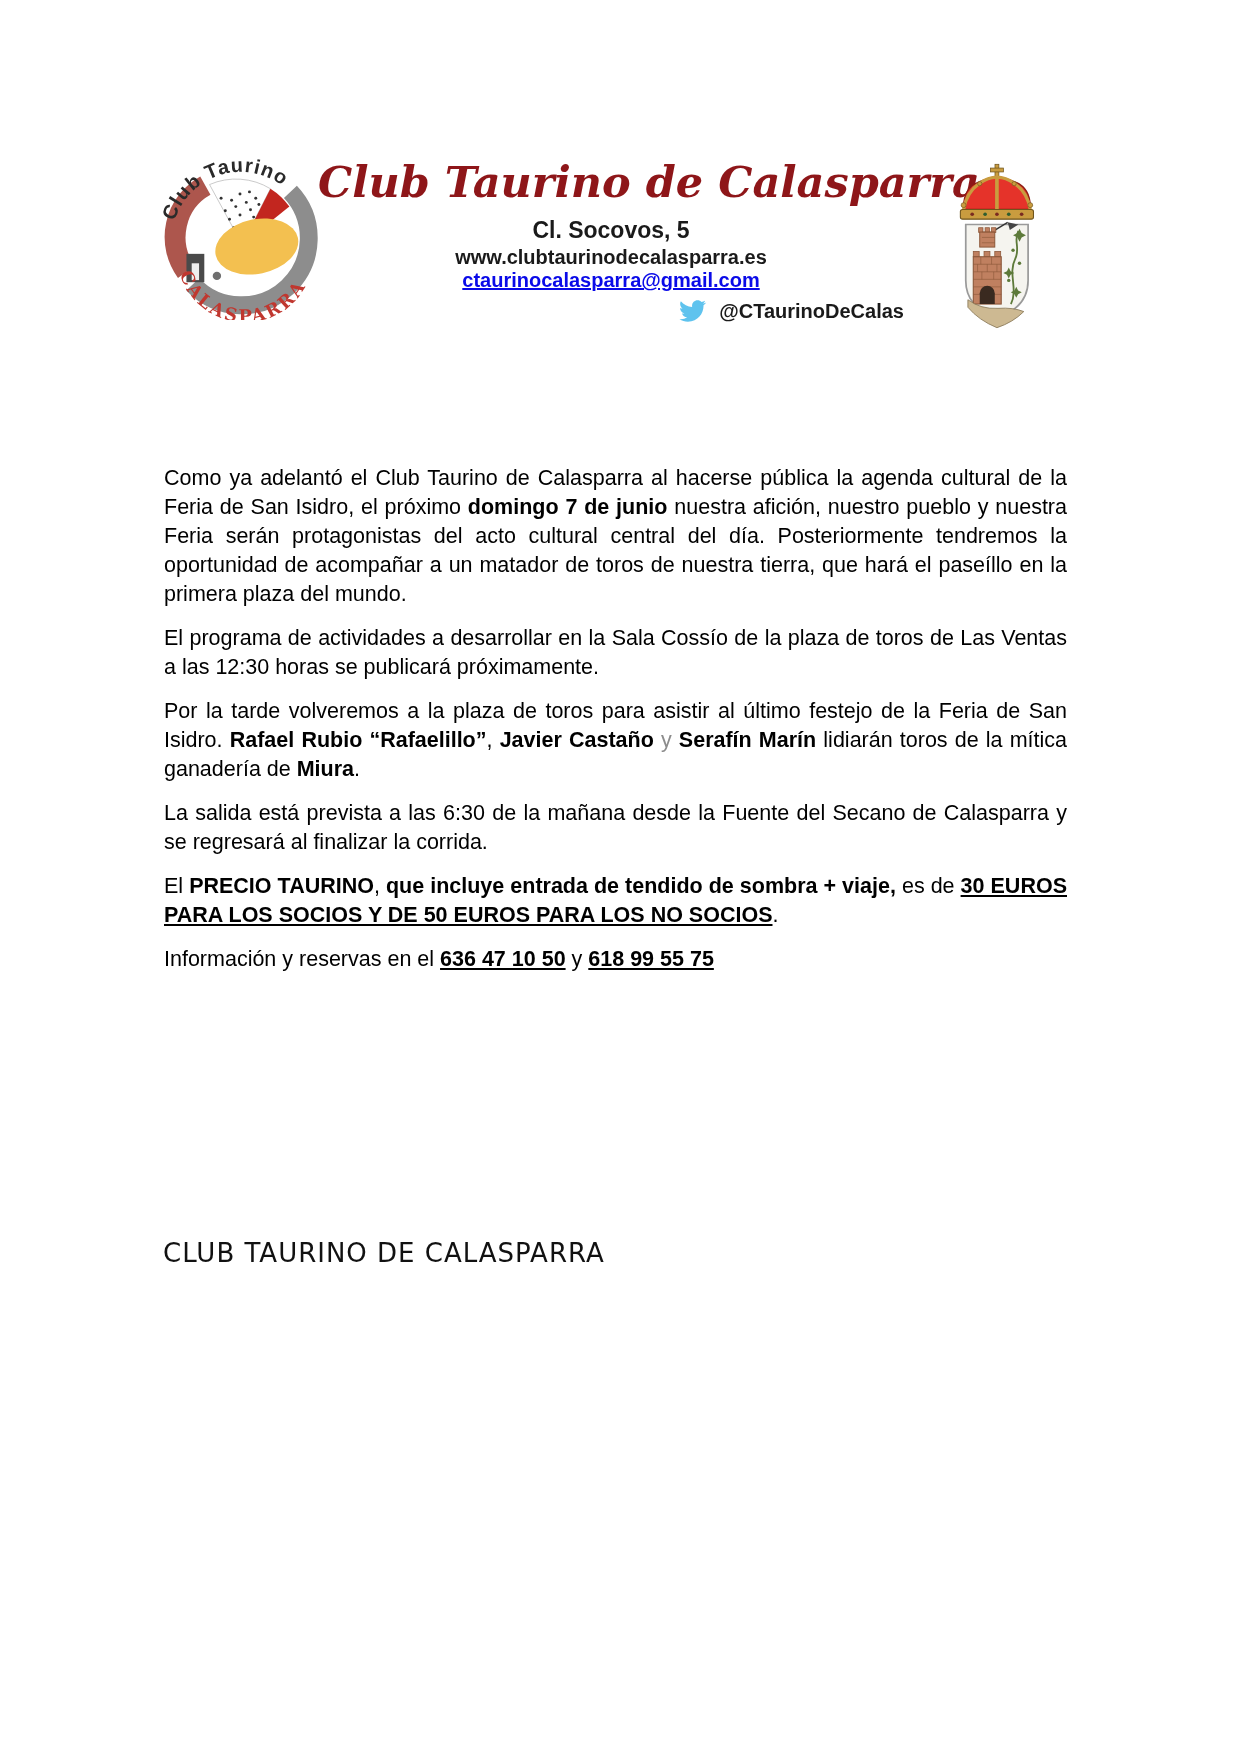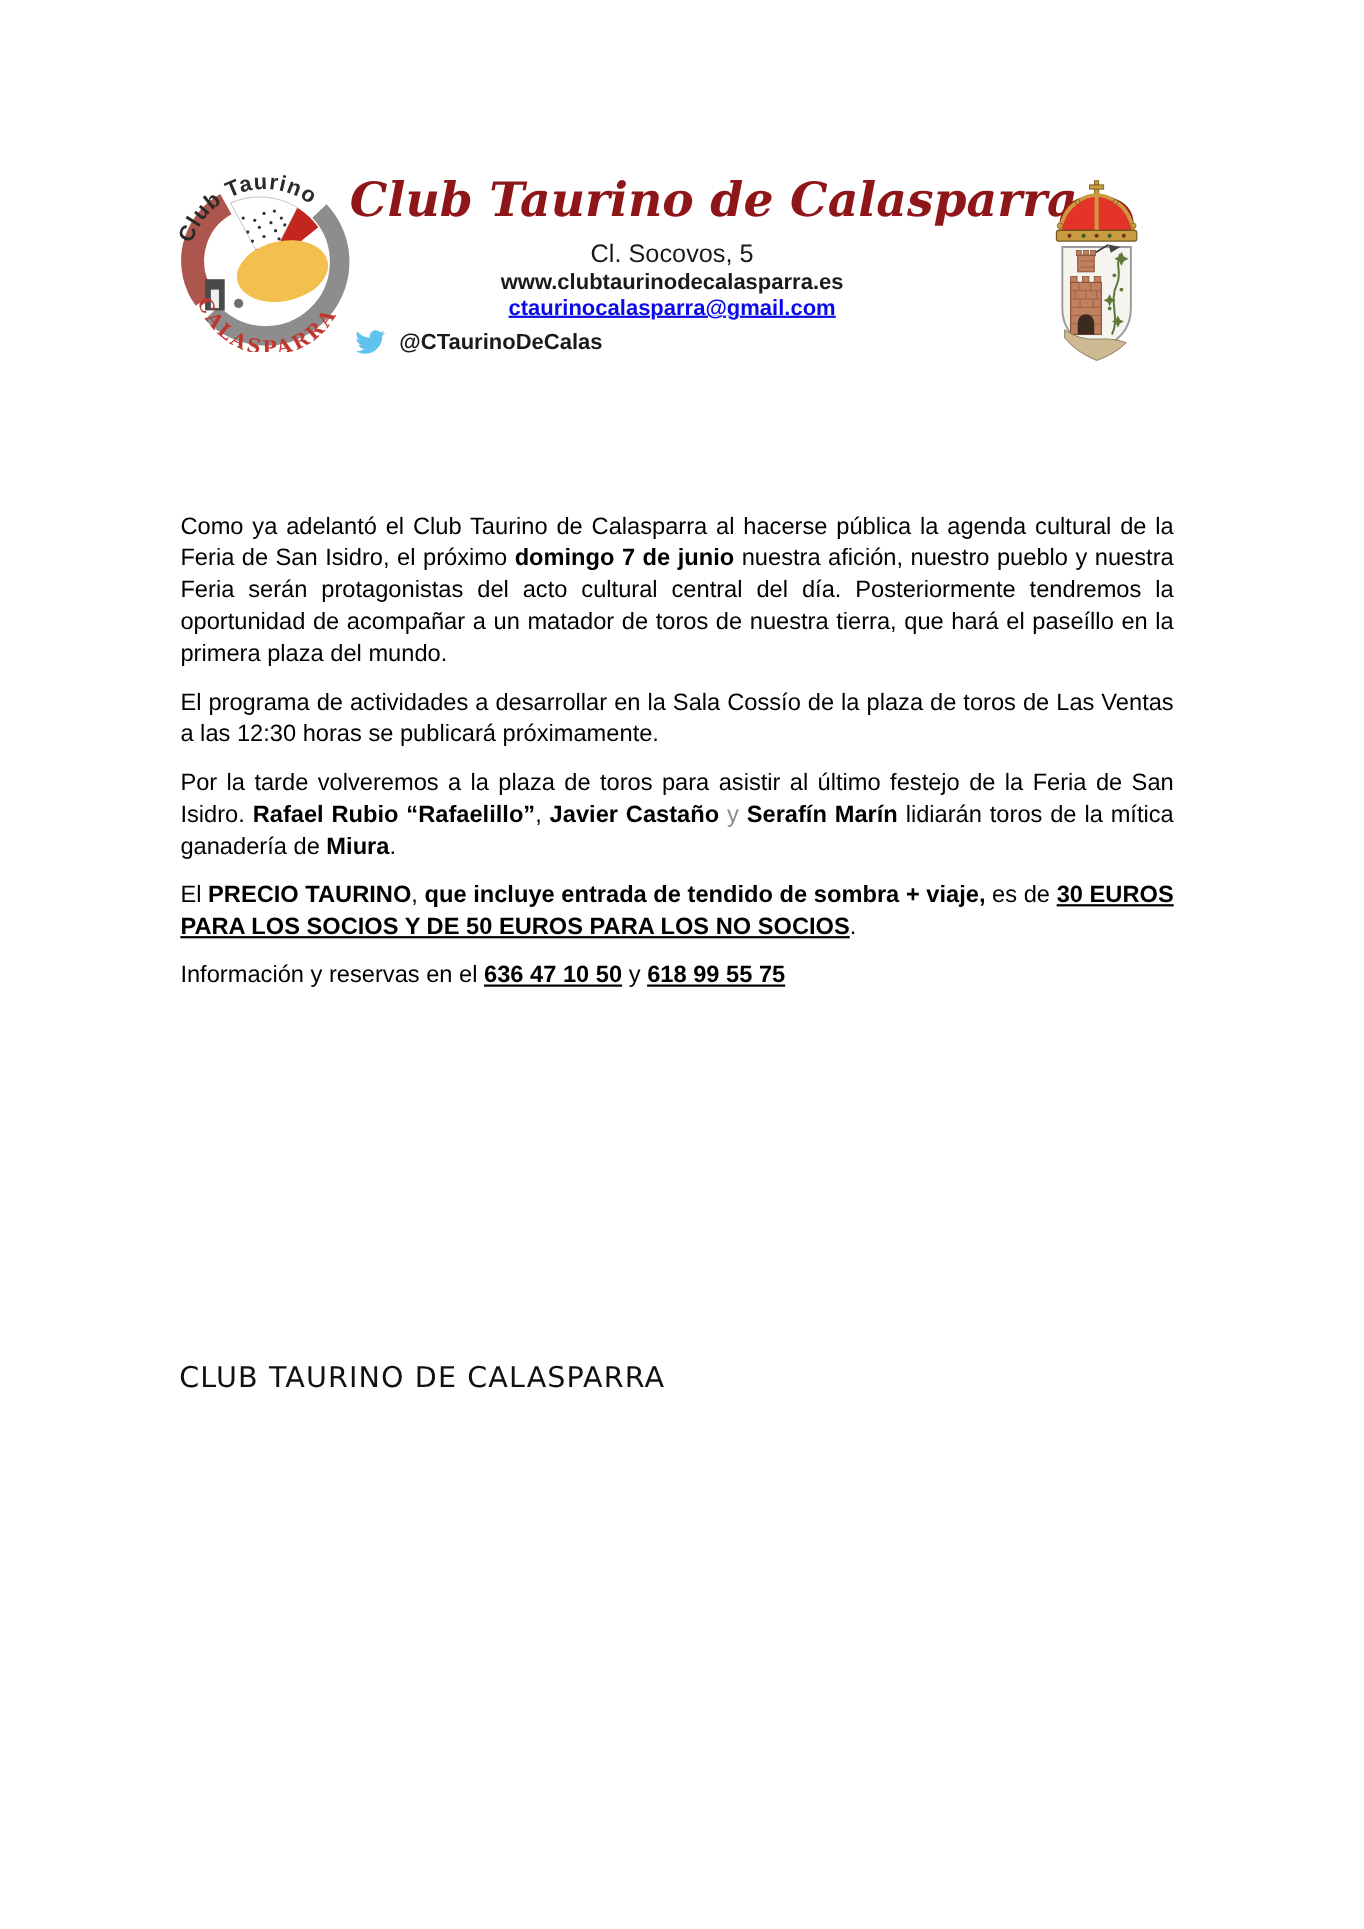--- a/index.html
+++ b/index.html
@@ -14,26 +14,26 @@
 
   
   .logo { position:absolute; left:156px; top:152px; width:168px; height:168px; }
   .header-center { position:absolute; left:318px; top:158px; width:586px; text-align:center; }
   .title {
     font-family:"DejaVu Serif", serif;
     font-style:italic; font-weight:bold;
     font-size:43px; line-height:1.15;
     color:#8e1619; white-space:nowrap;
   }
-  .addr  { font-weight:normal; font-size:23px; line-height:29px; color:#1a1a1a; }
+  .addr  { font-weight:bold; font-size:23px; line-height:29px; color:#1a1a1a; }
   .addr-first { margin-top:9px; }
   .web   { font-weight:bold; font-size:20px; line-height:24px; color:#1a1a1a;text-align:center; }
   .email { display:inline-block; font-weight:bold; font-size:20px; line-height:23px;
            color:#0a0ae8; text-decoration:underline; cursor:pointer; }
-  .twitter-row { margin-top:5px; display:flex; align-items:center; justify-content:flex-start; gap:9px; }
+  .twitter-row { margin-top:5px; display:flex; align-items:center; justify-content:flex-end; gap:9px; }
   .twitter-row svg { width:36px; height:29px; }
   .handle { font-weight:bold; font-size:20px; color:#1a1a1a; }
   .coat { position:absolute; left:948px; top:160px; width:100px; height:172px; }
 
   
   .content { position:absolute; left:164px; top:464px; width:903px; }
   .content p {
     margin:0 0 15px 0;
     font-size:21.5px; line-height:29px;
     text-align:justify;
@@ -172,20 +172,21 @@
 
   <div class="content">
 
     <p><span>Como ya adelantó el Club Taurino de Calasparra al hacerse pública la agenda cultural de la Feria de San Isidro, el próximo </span><span class="b">domingo 7 de junio</span><span> nuestra afición, nuestro pueblo y nuestra Feria serán protagonistas del acto cultural central del día. Posteriormente tendremos la oportunidad de acompañar a un matador de toros de nuestra tierra, que hará el paseíllo en la primera plaza del mundo.</span></p>
 
 
     <p><span>El programa de actividades a desarrollar en la Sala Cossío de la plaza de toros de Las Ventas a las 12:30 horas se publicará próximamente.</span></p>
 
     <p><span>Por la tarde volveremos a la plaza de toros para asistir al último festejo de la Feria de San Isidro.  </span><span class="b">Rafael Rubio “Rafaelillo”</span><span>, </span><span class="b">Javier  Castaño</span><span class="gray"> y </span><span class="b">Serafín Marín</span><span> lidiarán toros de la mítica ganadería de </span><span class="b">Miura</span><span>.</span></p>
 
+    <p><span>La salida está prevista a las 6:30 de la mañana desde la Fuente del Secano de Calasparra y se regresará al finalizar la corrida.</span></p>
 
     <p><span>El </span><span class="b">PRECIO TAURINO</span><span>, </span><span class="b">que incluye  entrada de tendido de sombra + viaje,</span><span> es de  </span><span class="b u">30 EUROS  PARA LOS SOCIOS Y DE 50 EUROS PARA LOS NO SOCIOS</span><span>.</span></p>
 
     <p><span>Información y reservas en el </span><span class="b u">636 47 10 50</span><span> y </span><span class="b u">618 99 55 75</span></p>
 
   </div>
 
   <div class="signature">CLUB TAURINO DE CALASPARRA</div>
 
 </div>

